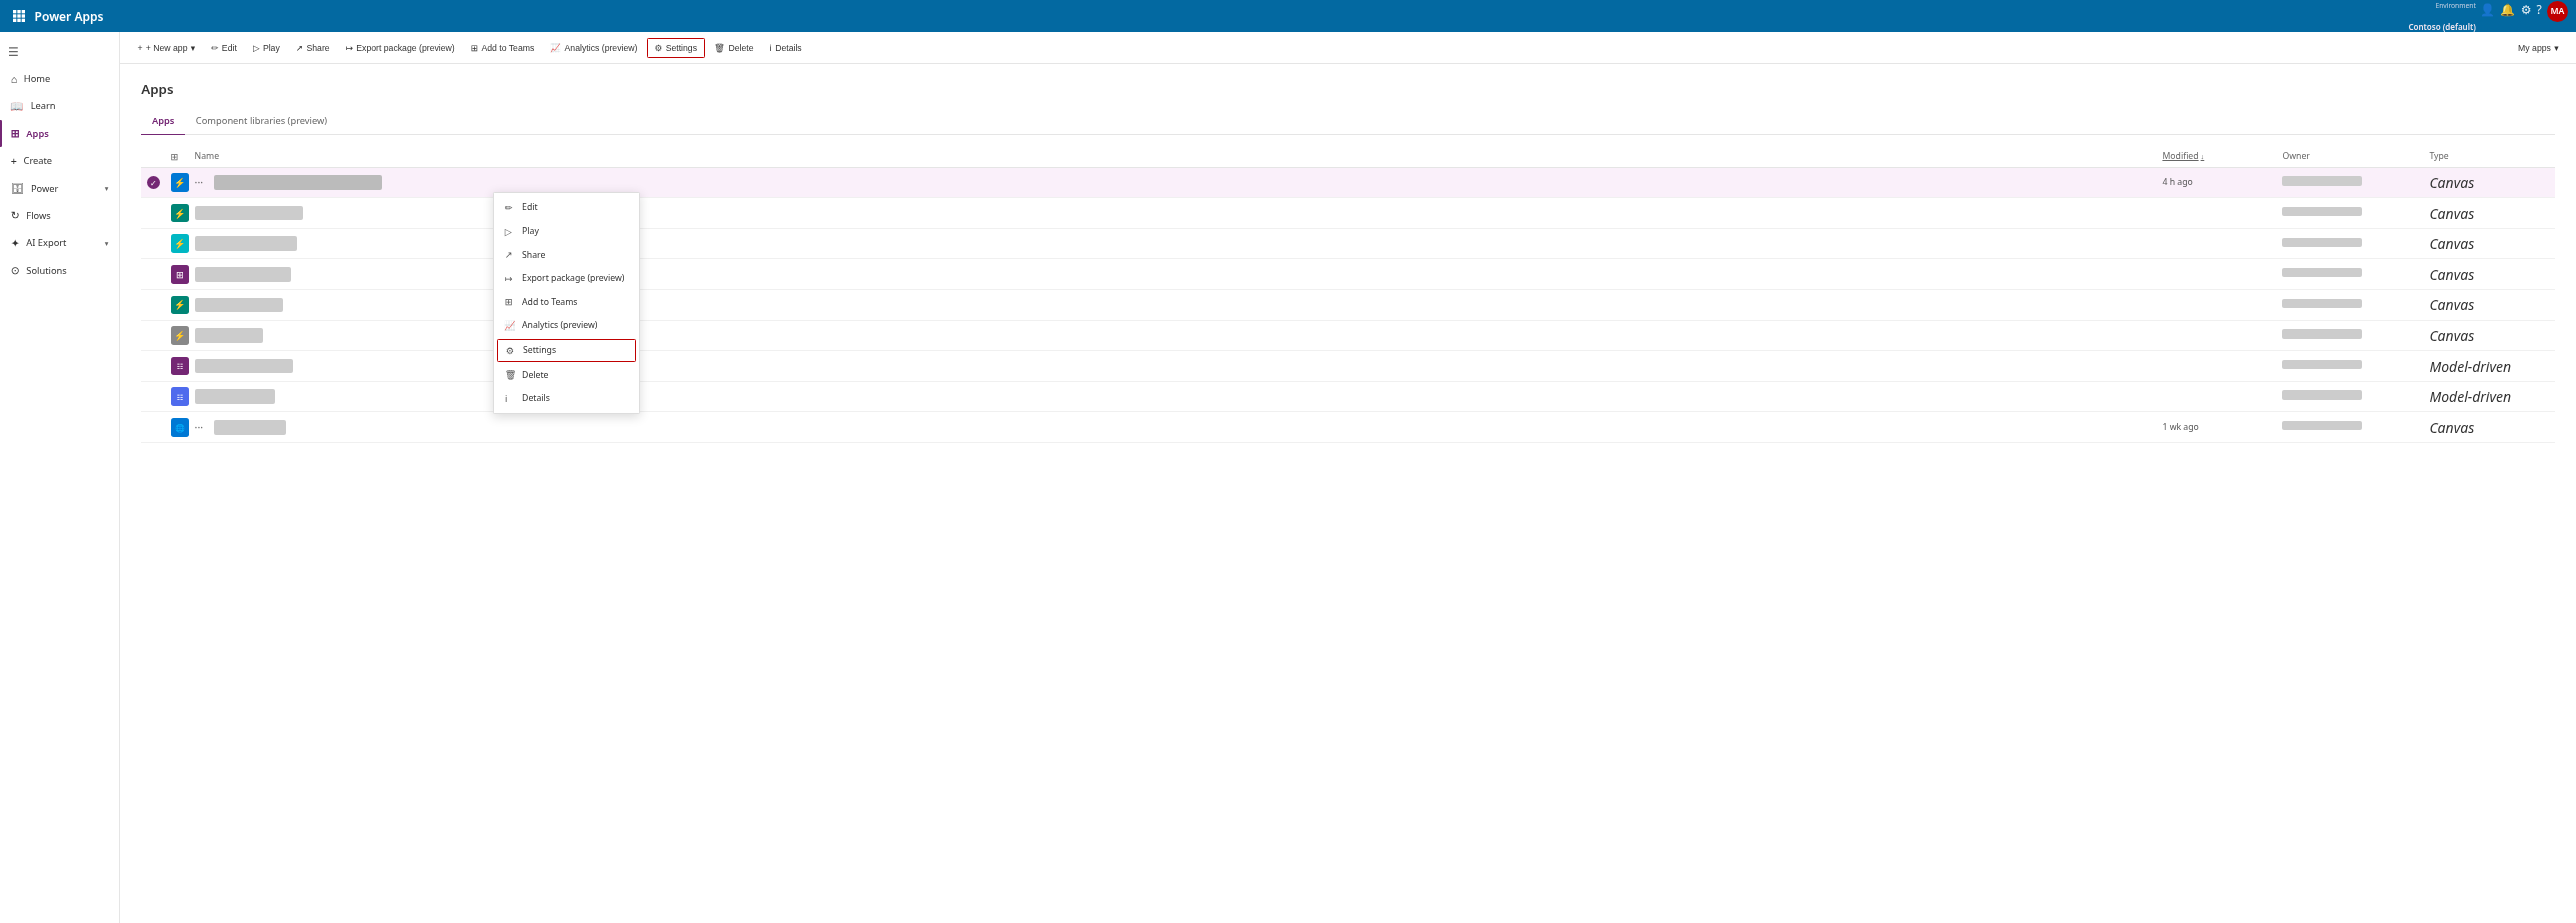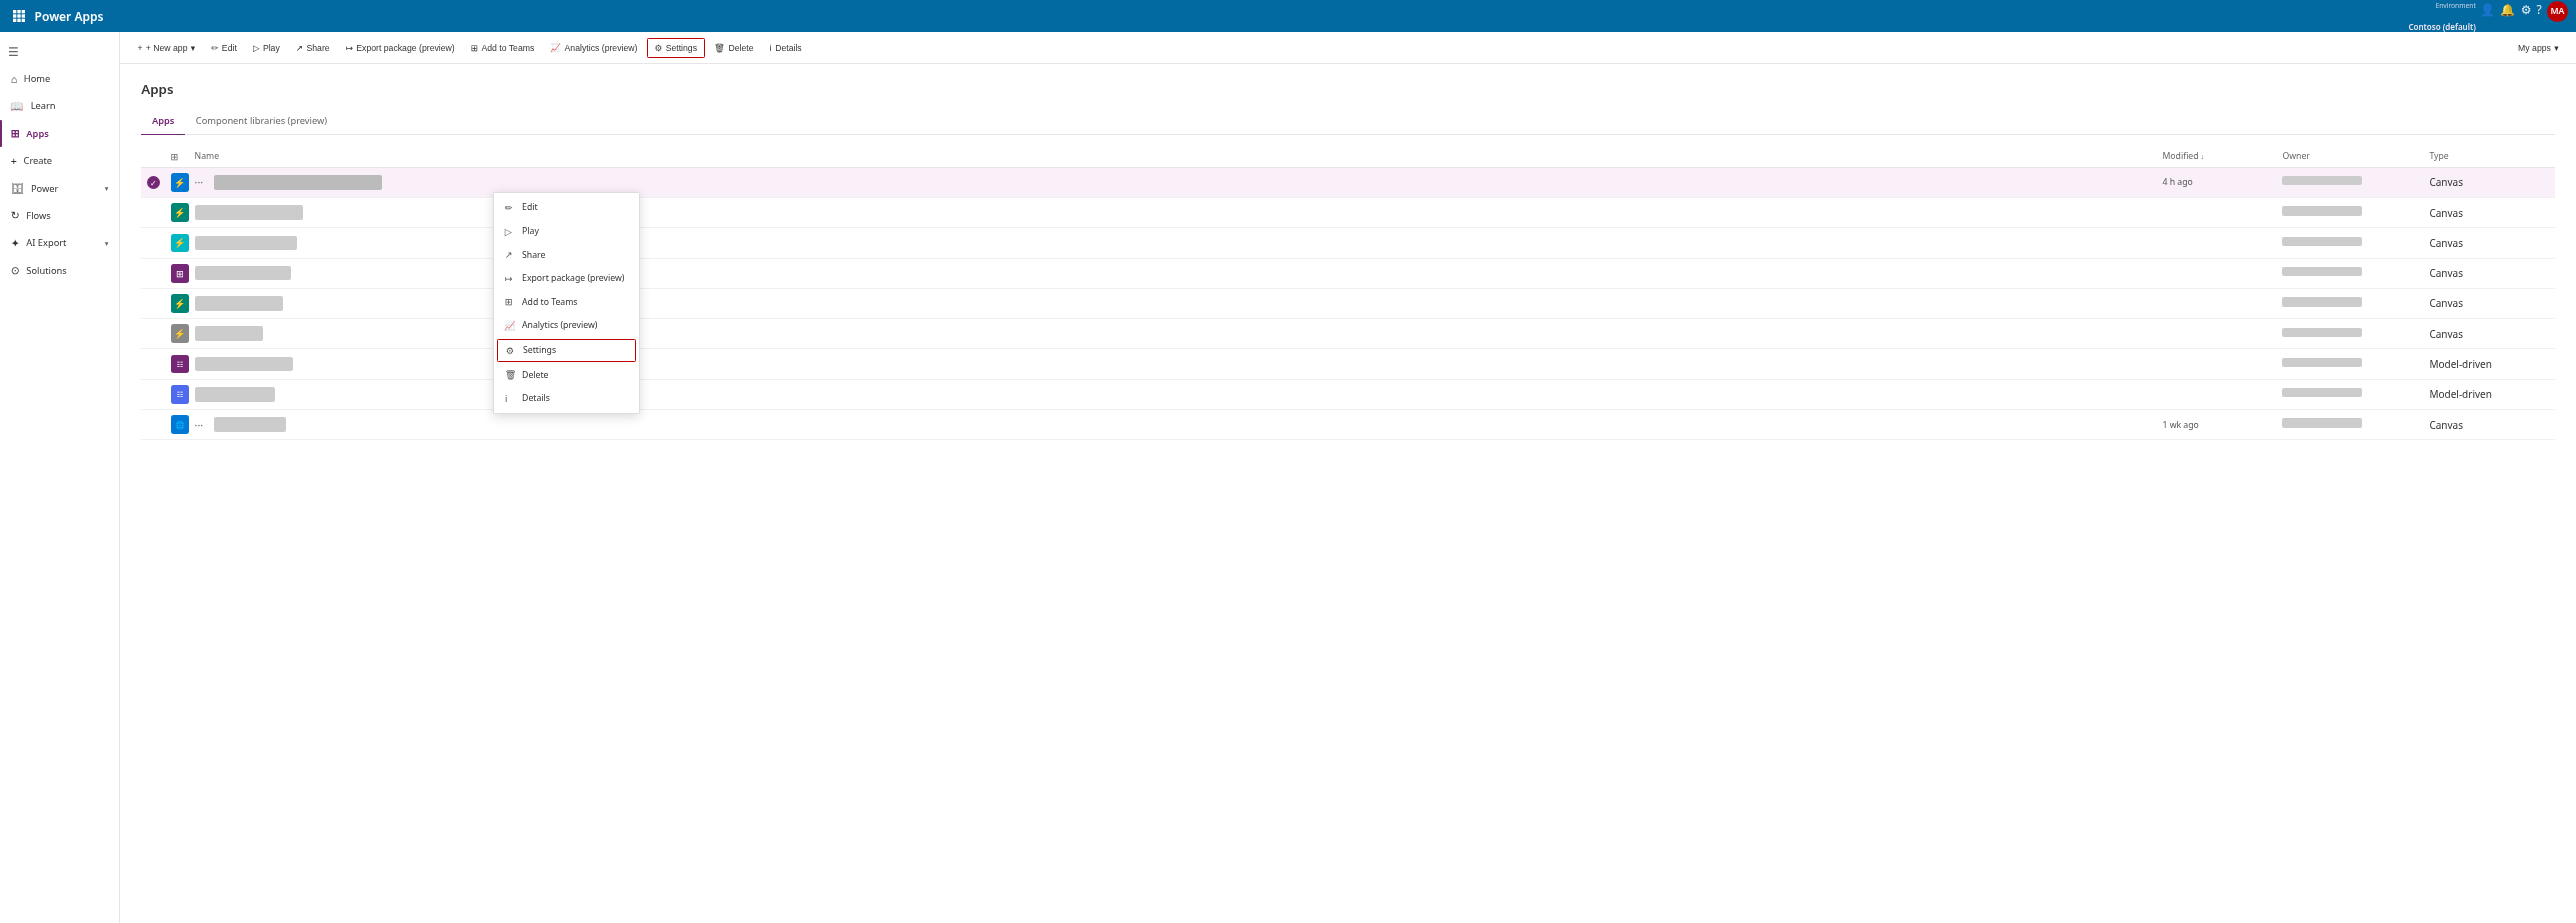--- a/index.html
+++ b/index.html
@@ -212,21 +212,21 @@
     .row-dots { font-size: 10.7px; color: #666; margin-right: 5.3px; }
     .row-modified { font-size: 8.7px; color: #555; }
     .row-owner { font-size: 8.7px; color: #555; }
     .blur-owner {
       display: inline-block;
       background: #ccc;
       color: transparent;
       border-radius: 2px;
       width: 80px; height: 9.3px;
     }
-    .row-type { font-size: 10px; color: #333; }
+    .row-type { font-size: 14px; color: #333; font-style: italic; }
 
     
     .context-menu {
       position: absolute;
       left: 373px;
       top: 160px;
       background: #fff;
       border: 0.7px solid #ddd;
       border-radius: 1.3px;
       box-shadow: 0 2.7px 10.7px rgba(0,0,0,0.15);
@@ -399,21 +399,21 @@
       </div>
 
       <div class="table-header">
         <div></div>
         <div>
           <span style="font-size:9.3px; color:#666;">⊞</span>
         </div>
         <div class="col-name">
           <span>Name</span>
         </div>
-        <div style="display:flex;align-items:center;gap:2px;">
+        <div style="display:flex;align-items:center;gap:2px;text-decoration:underline;">
           <span>Modified</span>
           <span class="sort-icon">↓</span>
         </div>
         <div>
           <span>Owner</span>
         </div>
         <div>
           <span>Type</span>
         </div>
       </div>

